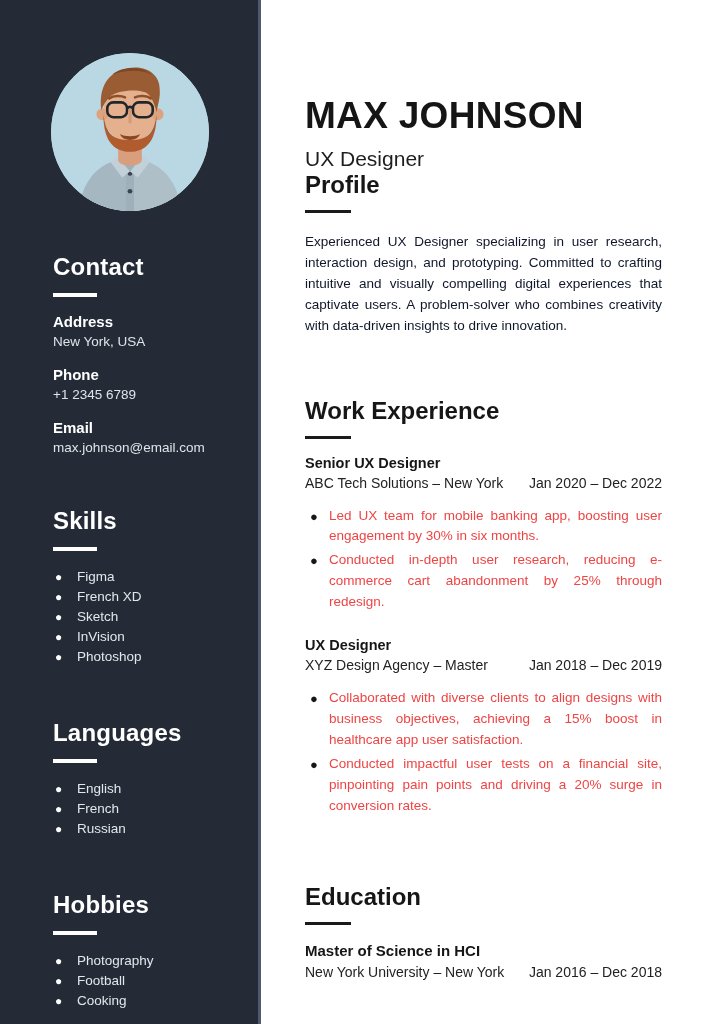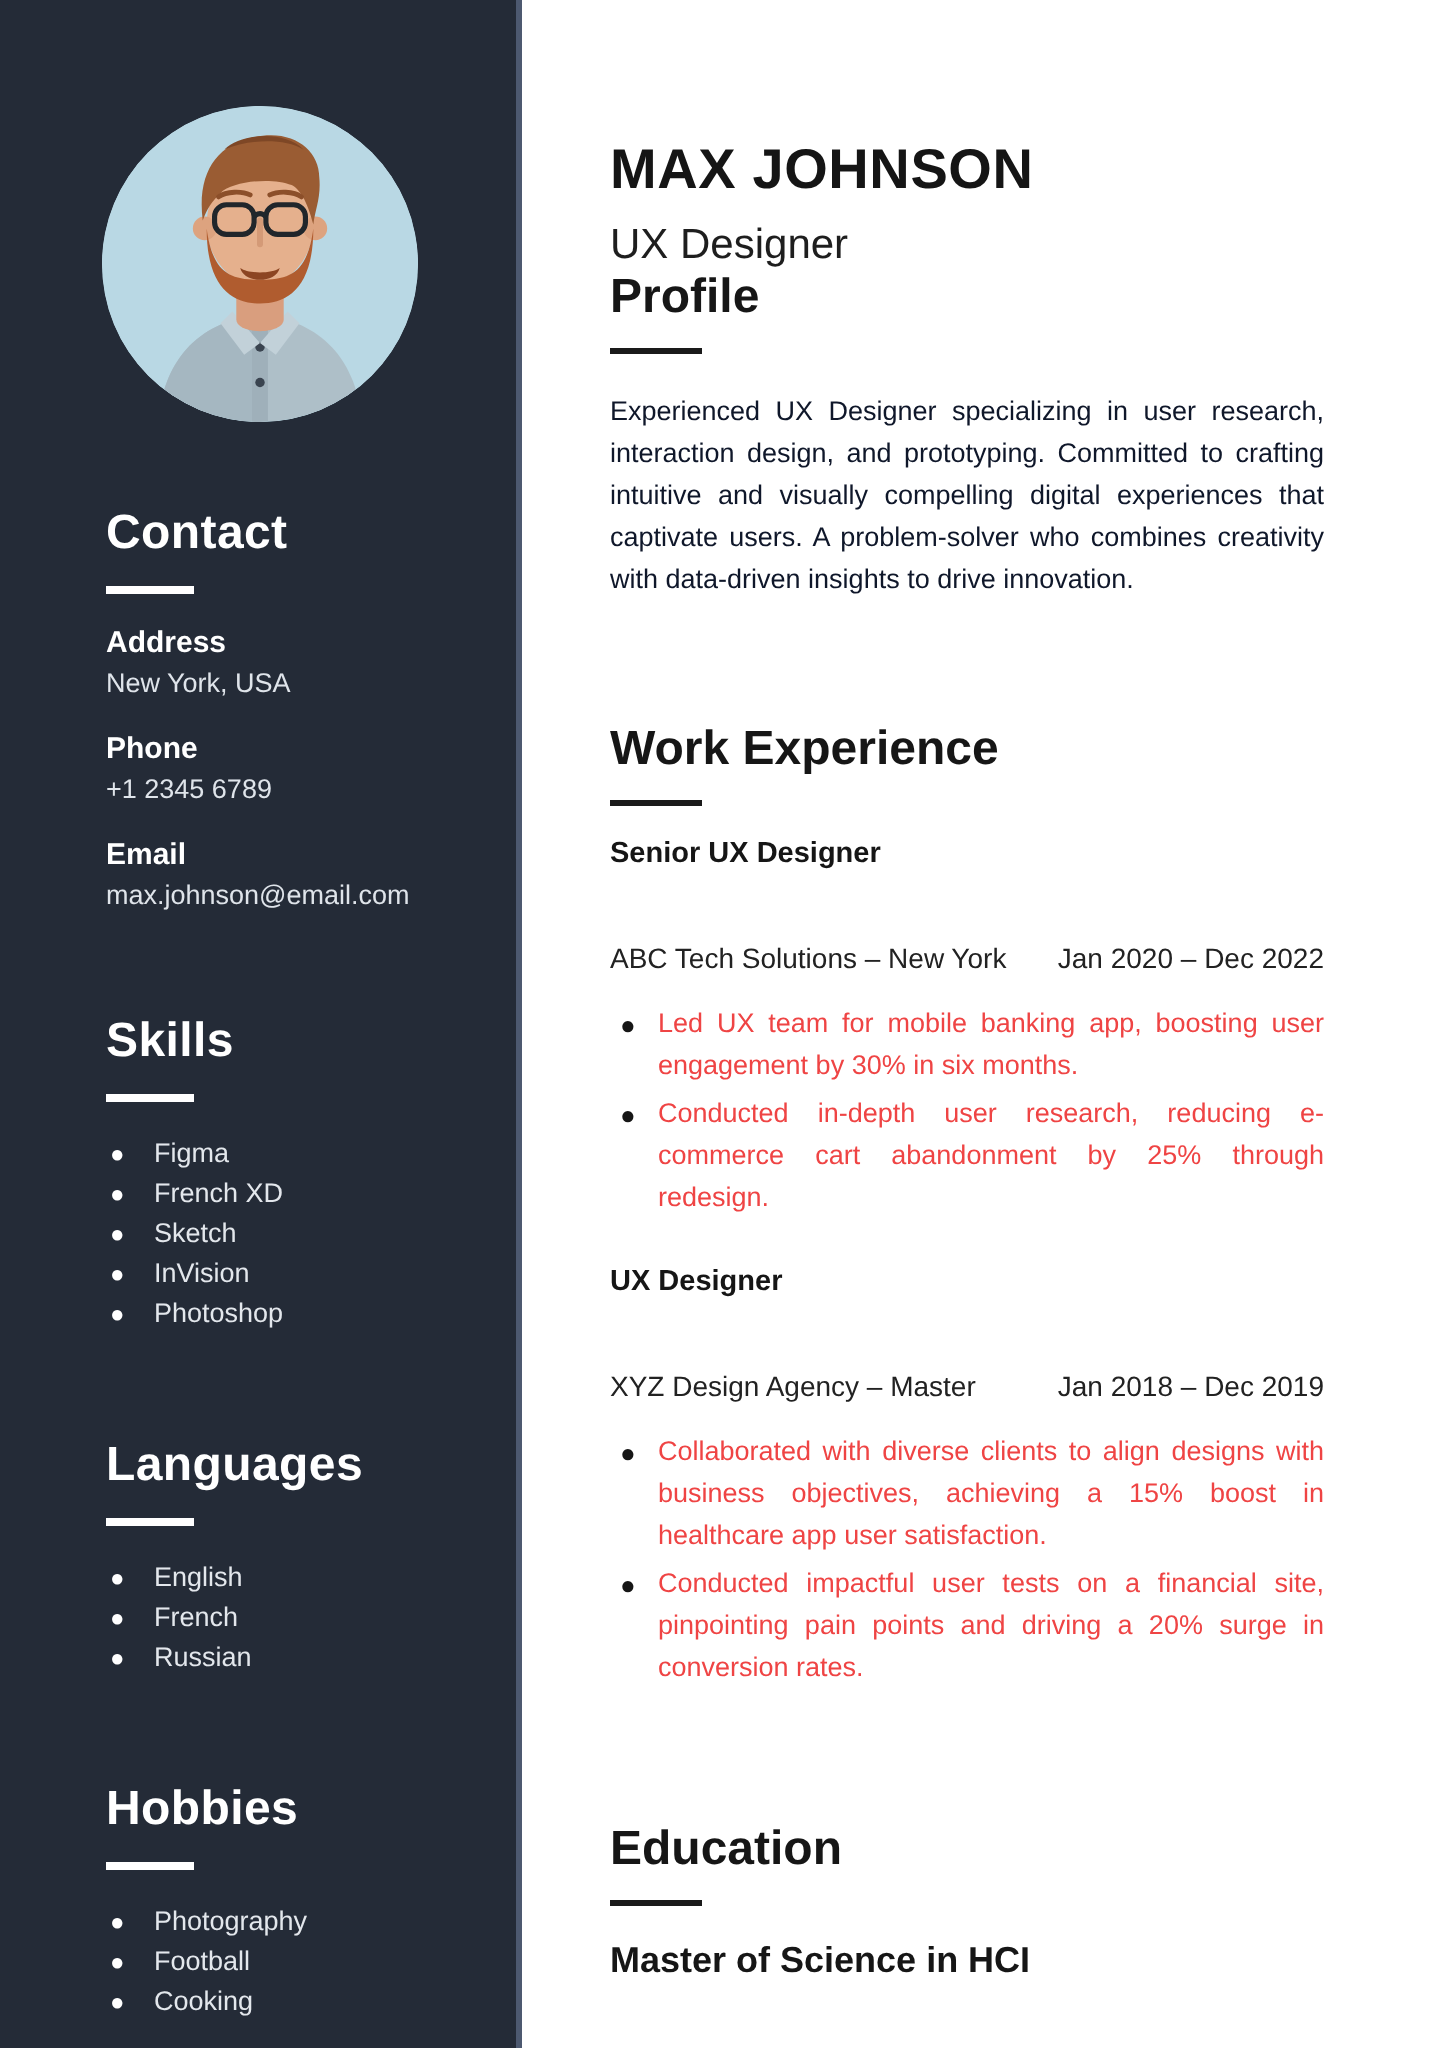--- a/index.html
+++ b/index.html
@@ -24,40 +24,40 @@
   .side-rule { width:44px; height:4px; background:#ffffff; margin:12px 0 16px 0; }
   .contact-group { margin-bottom:17px; }
   .contact-label { font-size:15px; font-weight:700; color:#ffffff; margin-bottom:4px; }
   .contact-value { font-size:13.5px; color:#dfe4ea; }
   .side-list { list-style:none; }
   .side-list li { display:flex; align-items:baseline; font-size:13.5px; color:#e3e7ec; line-height:20px; }
   .side-bullet { width:24px; flex:0 0 24px; color:#ffffff; font-size:12px; padding-left:2px; }
 
   
   .main { position:absolute; left:305px; top:0; width:357px; color:#1e1e1e; }
-  .name { margin-top:70px; font-size:28px; font-weight:700; letter-spacing:0.3px; color:#151515; line-height:1.08; }
+  .name { margin-top:96px; font-size:37px; font-weight:700; letter-spacing:0.3px; color:#151515; line-height:1.08; }
   .job-title-top { margin-top:11px; font-size:21px; color:#1e1e1e; }
   .main-section { margin-top:0; }
   .main-heading { font-size:24px; font-weight:700; color:#161616; }
   .main-rule { width:46px; height:3px; background:#1a1a1a; margin:11px 0 0 0; }
   .sec-profile { }
   .profile-text { margin-top:19px; font-size:13.5px; line-height:1.55; text-align:justify; color:#0f172a; }
   .sec-work { margin-top:60px; }
   .job { margin-top:16px; }
   .job + .job { margin-top:24px; }
   .job-title { font-size:14.5px; font-weight:700; color:#161616; margin-bottom:4px; }
   .meta-row { display:flex; justify-content:space-between; align-items:baseline; font-size:14px; color:#222; }
-  .meta-dates { white-space:nowrap;margin-top:32px; }
+  .meta-dates { white-space:nowrap; }
   .bullets { list-style:none; margin-top:15px; }
   .bullets li { display:grid; grid-template-columns:24px 1fr; margin-bottom:3px; }
   .bullets .dot { font-size:13px; color:#161616; padding-left:5px; line-height:21px; }
   .bullets .btxt { font-size:13.5px; line-height:1.55; text-align:justify; color:#ef4444; }
   .sec-edu { margin-top:66px; }
   .edu-item { margin-top:17px; }
-  .edu-degree { font-size:18px; font-weight:700; color:#161616; margin-bottom:5px; }
+  .edu-degree { font-size:15px; font-weight:700; color:#161616; margin-bottom:5px; }
 </style>
 </head>
 <body>
 
 <div class="page">
 
   <aside class="sidebar">
 
     <div class="photo-ring">
       <svg viewBox="0 0 160 160">

